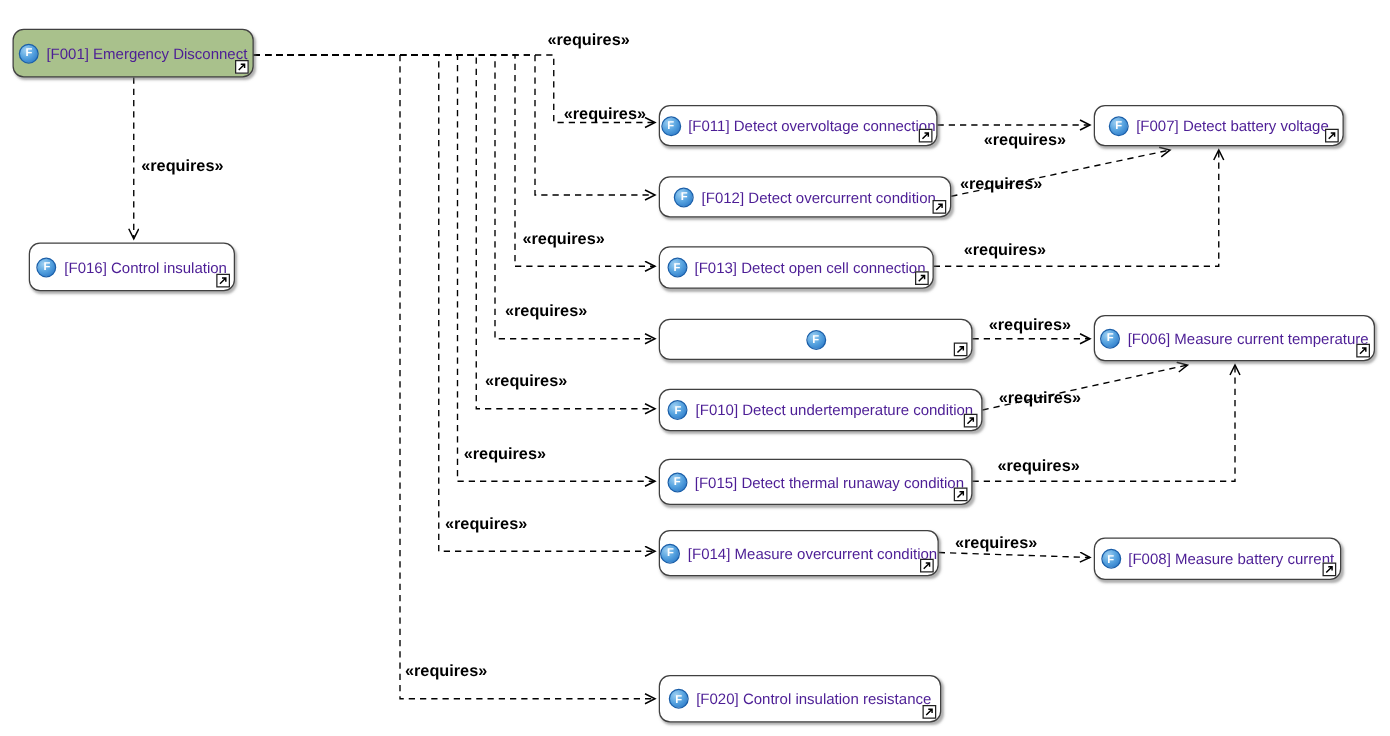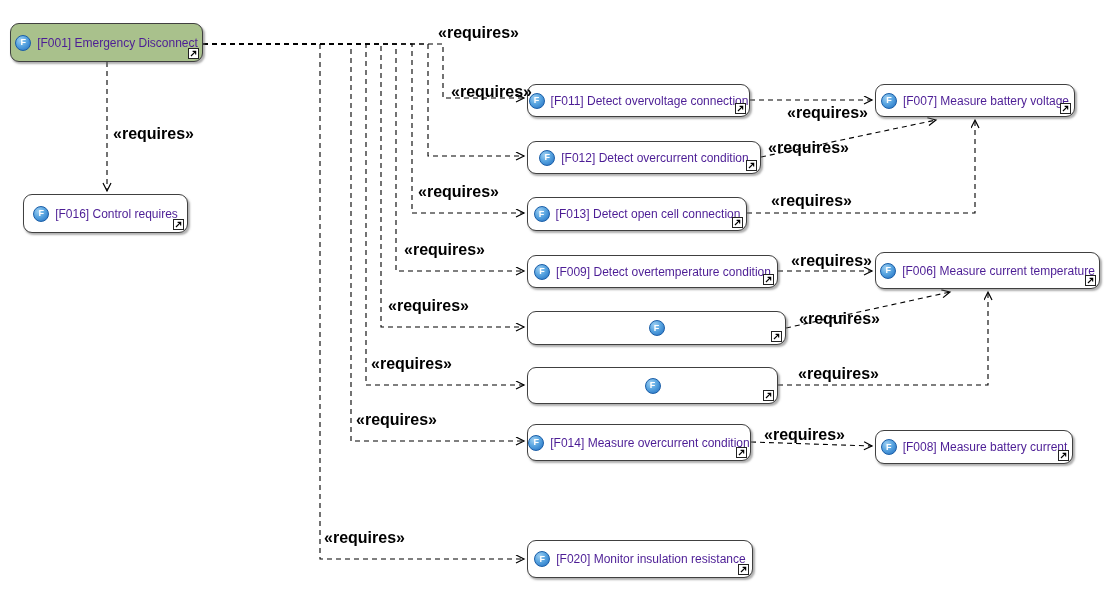--- a/index.html
+++ b/index.html
@@ -50,21 +50,21 @@
     right:3px;bottom:2px;
     width:11px;height:11px;
     background:#fff;
     border:1px solid #222;
     box-sizing:border-box;
     display:flex;align-items:center;justify-content:center;
   }
   .corner svg{display:block;}
   .edge-label{
     position:absolute;
-    font-size:16px;
+    font-size:13px;
     font-weight:bold;
     color:#000;
     white-space:nowrap;
     line-height:1;
     background:transparent;
   }
 </style>
 </head>
 <body>
 
@@ -99,21 +99,21 @@
         <span class="ficon">F</span>
         <span class="nlabel">[F001] Emergency Disconnect</span>
         <span class="corner">
           <svg width="9" height="9" viewBox="0 0 10 10">
             <path d="M2.2,7.8 L7.4,2.6 M4,2.6 H7.4 V6" fill="none" stroke="#000" stroke-width="1.3"></path>
           </svg>
         </span>
       </div>
       <div class="node" style="left: 23px; top: 194px; width: 165px; height: 39px;">
         <span class="ficon">F</span>
-        <span class="nlabel">[F016] Control requires</span>
+        <span class="nlabel">[F016] Control insulation</span>
         <span class="corner">
           <svg width="9" height="9" viewBox="0 0 10 10">
             <path d="M2.2,7.8 L7.4,2.6 M4,2.6 H7.4 V6" fill="none" stroke="#000" stroke-width="1.3"></path>
           </svg>
         </span>
       </div>
       <div class="node" style="left: 527px; top: 84px; width: 223px; height: 33px;">
         <span class="ficon">F</span>
         <span class="nlabel">[F011] Detect overvoltage connection</span>
         <span class="corner">
@@ -135,64 +135,65 @@
         <span class="ficon">F</span>
         <span class="nlabel">[F013] Detect open cell connection</span>
         <span class="corner">
           <svg width="9" height="9" viewBox="0 0 10 10">
             <path d="M2.2,7.8 L7.4,2.6 M4,2.6 H7.4 V6" fill="none" stroke="#000" stroke-width="1.3"></path>
           </svg>
         </span>
       </div>
       <div class="node" style="left: 527px; top: 255px; width: 251px; height: 33px;">
         <span class="ficon">F</span>
-        <span class="nlabel">[F009] Detect overtemperature condition</span>
         <span class="corner">
           <svg width="9" height="9" viewBox="0 0 10 10">
             <path d="M2.2,7.8 L7.4,2.6 M4,2.6 H7.4 V6" fill="none" stroke="#000" stroke-width="1.3"></path>
           </svg>
         </span>
       </div>
       <div class="node" style="left: 527px; top: 311px; width: 259px; height: 34px;">
         <span class="ficon">F</span>
+        <span class="nlabel">[F010] Detect undertemperature condition</span>
         <span class="corner">
           <svg width="9" height="9" viewBox="0 0 10 10">
             <path d="M2.2,7.8 L7.4,2.6 M4,2.6 H7.4 V6" fill="none" stroke="#000" stroke-width="1.3"></path>
           </svg>
         </span>
       </div>
       <div class="node" style="left: 527px; top: 367px; width: 251px; height: 37px;">
         <span class="ficon">F</span>
+        <span class="nlabel">[F015] Detect thermal runaway condition</span>
         <span class="corner">
           <svg width="9" height="9" viewBox="0 0 10 10">
             <path d="M2.2,7.8 L7.4,2.6 M4,2.6 H7.4 V6" fill="none" stroke="#000" stroke-width="1.3"></path>
           </svg>
         </span>
       </div>
       <div class="node" style="left: 527px; top: 424px; width: 224px; height: 37px;">
         <span class="ficon">F</span>
         <span class="nlabel">[F014] Measure overcurrent condition</span>
         <span class="corner">
           <svg width="9" height="9" viewBox="0 0 10 10">
             <path d="M2.2,7.8 L7.4,2.6 M4,2.6 H7.4 V6" fill="none" stroke="#000" stroke-width="1.3"></path>
           </svg>
         </span>
       </div>
       <div class="node" style="left: 527px; top: 540px; width: 226px; height: 38px;">
         <span class="ficon">F</span>
-        <span class="nlabel">[F020] Monitor insulation resistance</span>
+        <span class="nlabel">[F020] Control insulation resistance</span>
         <span class="corner">
           <svg width="9" height="9" viewBox="0 0 10 10">
             <path d="M2.2,7.8 L7.4,2.6 M4,2.6 H7.4 V6" fill="none" stroke="#000" stroke-width="1.3"></path>
           </svg>
         </span>
       </div>
       <div class="node" style="left: 875px; top: 84px; width: 200px; height: 33px;">
         <span class="ficon">F</span>
-        <span class="nlabel">[F007] Measure battery voltage</span>
+        <span class="nlabel">[F007] Detect battery voltage</span>
         <span class="corner">
           <svg width="9" height="9" viewBox="0 0 10 10">
             <path d="M2.2,7.8 L7.4,2.6 M4,2.6 H7.4 V6" fill="none" stroke="#000" stroke-width="1.3"></path>
           </svg>
         </span>
       </div>
       <div class="node" style="left: 875px; top: 252px; width: 225px; height: 37px;">
         <span class="ficon">F</span>
         <span class="nlabel">[F006] Measure current temperature</span>
         <span class="corner">

